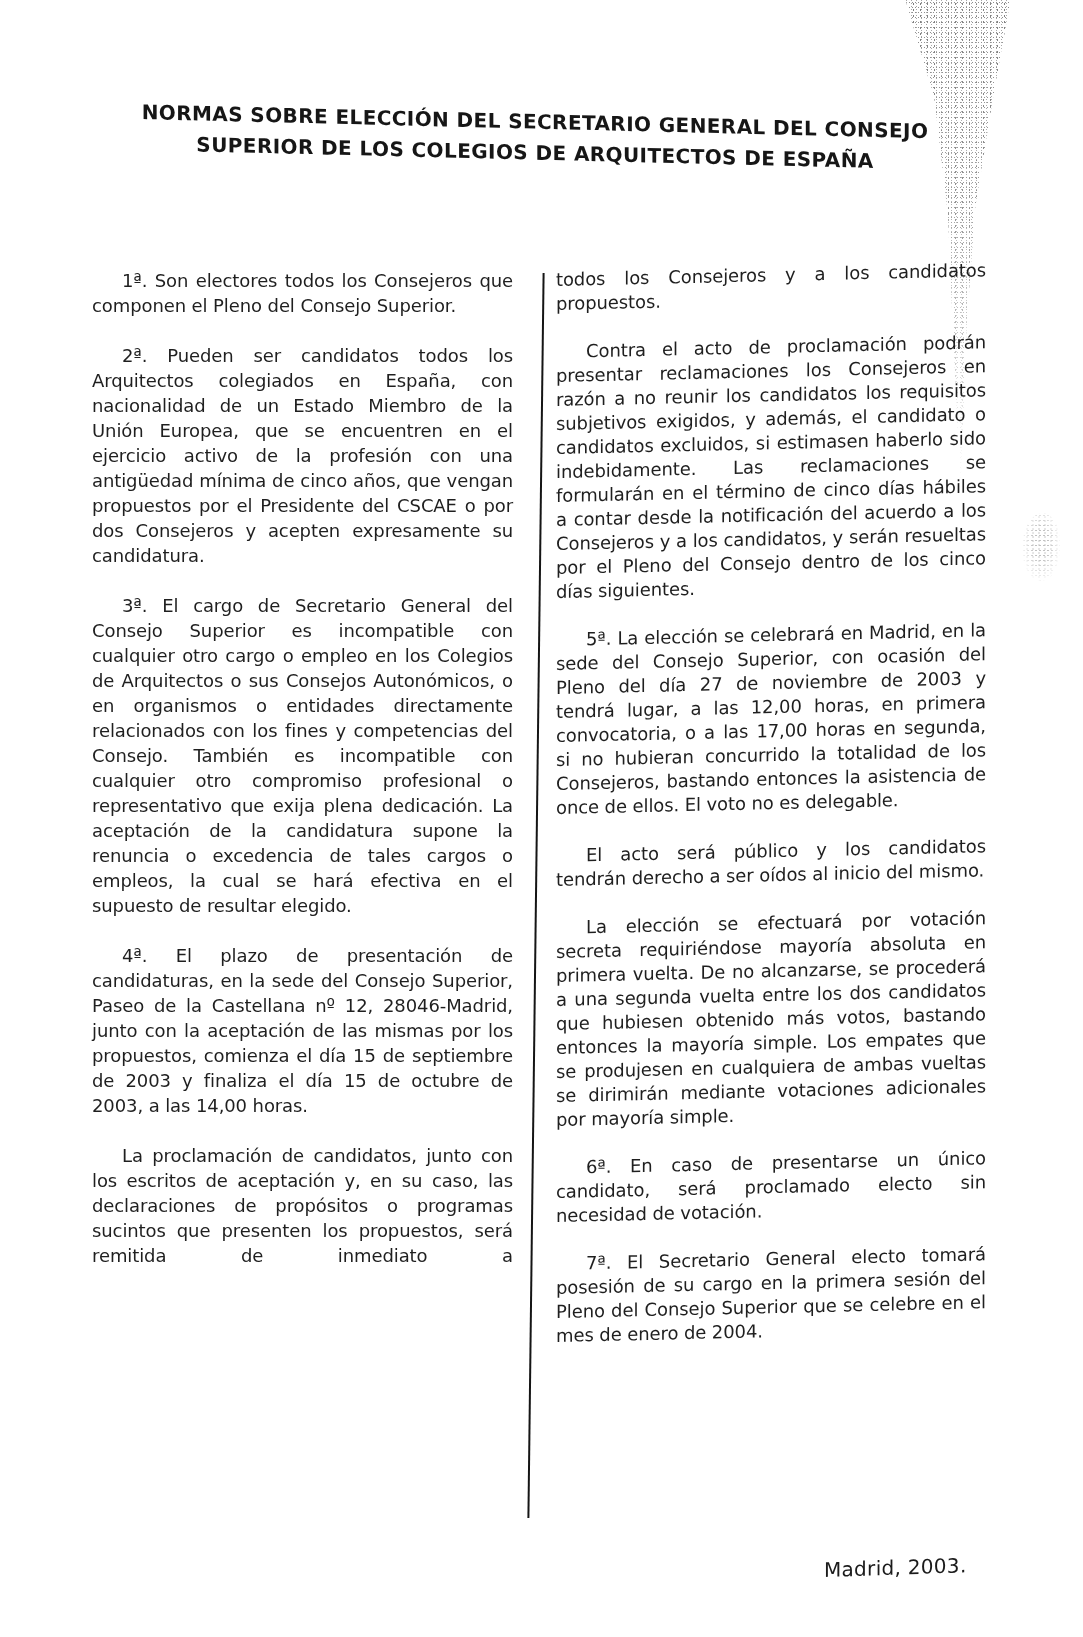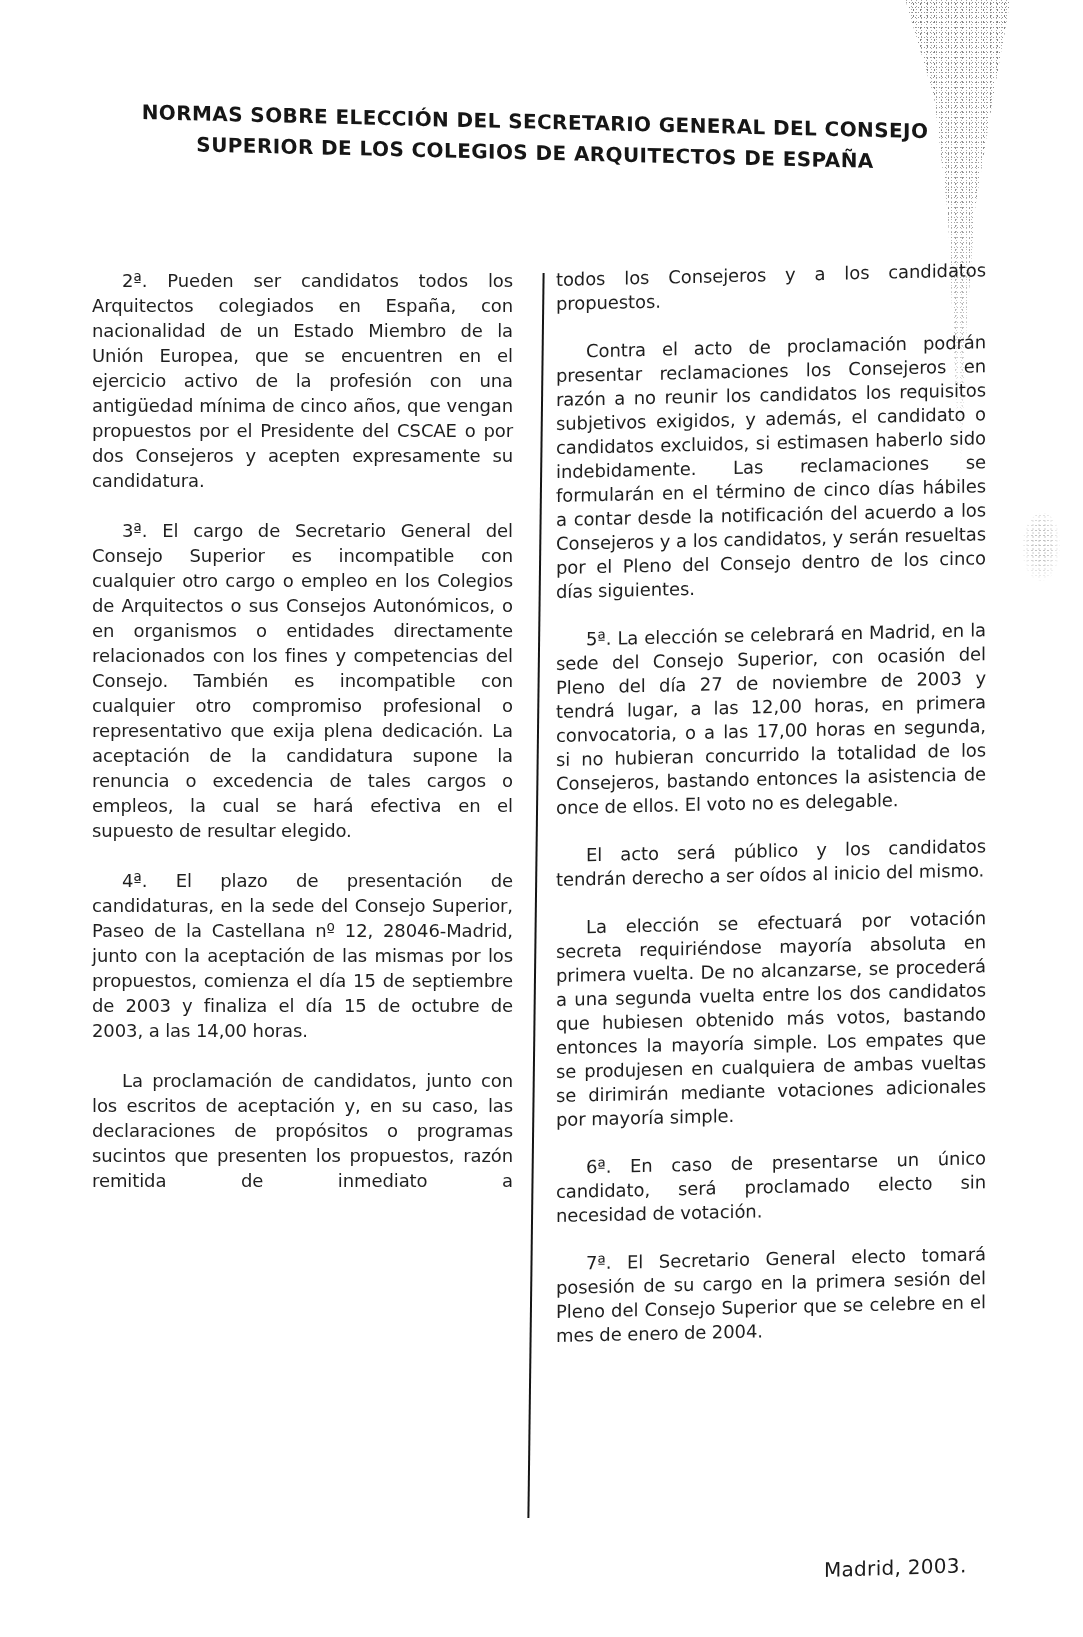--- a/index.html
+++ b/index.html
@@ -104,24 +104,25 @@
   <div class="noise-blob"></div>
 
   <div class="doc-title">
     <div>NORMAS SOBRE ELECCIÓN DEL SECRETARIO GENERAL DEL CONSEJO</div>
     <div>SUPERIOR DE LOS COLEGIOS DE ARQUITECTOS DE ESPAÑA</div>
   </div>
 
   <div class="divider"></div>
 
   <div class="col col-left">
+    <p class="indent">1ª. Son electores todos los Consejeros que componen el Pleno del Consejo Superior.</p>
     <p class="indent">2ª. Pueden ser candidatos todos los Arquitectos colegiados en España, con nacionalidad de un Estado Miembro de la Unión Europea, que se encuentren en el ejercicio activo de la profesión con una antigüedad mínima de cinco años, que vengan propuestos por el Presidente del CSCAE o por dos Consejeros y acepten expresamente su candidatura.</p>
     <p class="indent">3ª. El cargo de Secretario General del Consejo Superior es incompatible con cualquier otro cargo o empleo en los Colegios de Arquitectos o sus Consejos Autonómicos, o en organismos o entidades directamente relacionados con los fines y competencias del Consejo. También es incompatible con cualquier otro compromiso profesional o representativo que exija plena dedicación. La aceptación de la candidatura supone la renuncia o excedencia de tales cargos o empleos, la cual se hará efectiva en el supuesto de resultar elegido.</p>
     <p class="indent">4ª. El plazo de presentación de candidaturas, en la sede del Consejo Superior, Paseo de la Castellana nº 12, 28046-Madrid, junto con la aceptación de las mismas por los propuestos, comienza el día 15 de septiembre de 2003 y finaliza el día 15 de octubre de 2003, a las 14,00 horas.</p>
-    <p class="indent stretch-last">La proclamación de candidatos, junto con los escritos de aceptación y, en su caso, las declaraciones de propósitos o programas sucintos que presenten los propuestos, razón remitida de inmediato a</p>
+    <p class="indent stretch-last">La proclamación de candidatos, junto con los escritos de aceptación y, en su caso, las declaraciones de propósitos o programas sucintos que presenten los propuestos, será remitida de inmediato a</p>
   </div>
 
   <div class="col col-right">
     <p>todos los Consejeros y a los candidatos propuestos.</p>
     <p class="indent">Contra el acto de proclamación podrán presentar reclamaciones los Consejeros en razón a no reunir los candidatos los requisitos subjetivos exigidos, y además, el candidato o candidatos excluidos, si estimasen haberlo sido indebidamente. Las reclamaciones se formularán en el término de cinco días hábiles a contar desde la notificación del acuerdo a los Consejeros y a los candidatos, y serán resueltas por el Pleno del Consejo dentro de los cinco días siguientes.</p>
     <p class="indent">5ª. La elección se celebrará en Madrid, en la sede del Consejo Superior, con ocasión del Pleno del día 27 de noviembre de 2003 y tendrá lugar, a las 12,00 horas, en primera convocatoria, o a las 17,00 horas en segunda, si no hubieran concurrido la totalidad de los Consejeros, bastando entonces la asistencia de once de ellos. El voto no es delegable.</p>
     <p class="indent">El acto será público y los candidatos tendrán derecho a ser oídos al inicio del mismo.</p>
     <p class="indent">La elección se efectuará por votación secreta requiriéndose mayoría absoluta en primera vuelta. De no alcanzarse, se procederá a una segunda vuelta entre los dos candidatos que hubiesen obtenido más votos, bastando entonces la mayoría simple. Los empates que se produjesen en cualquiera de ambas vueltas se dirimirán mediante votaciones adicionales por mayoría simple.</p>
     <p class="indent">6ª. En caso de presentarse un único candidato, será proclamado electo sin necesidad de votación.</p>
     <p class="indent">7ª. El Secretario General electo tomará posesión de su cargo en la primera sesión del Pleno del Consejo Superior que se celebre en el mes de enero de 2004.</p>

